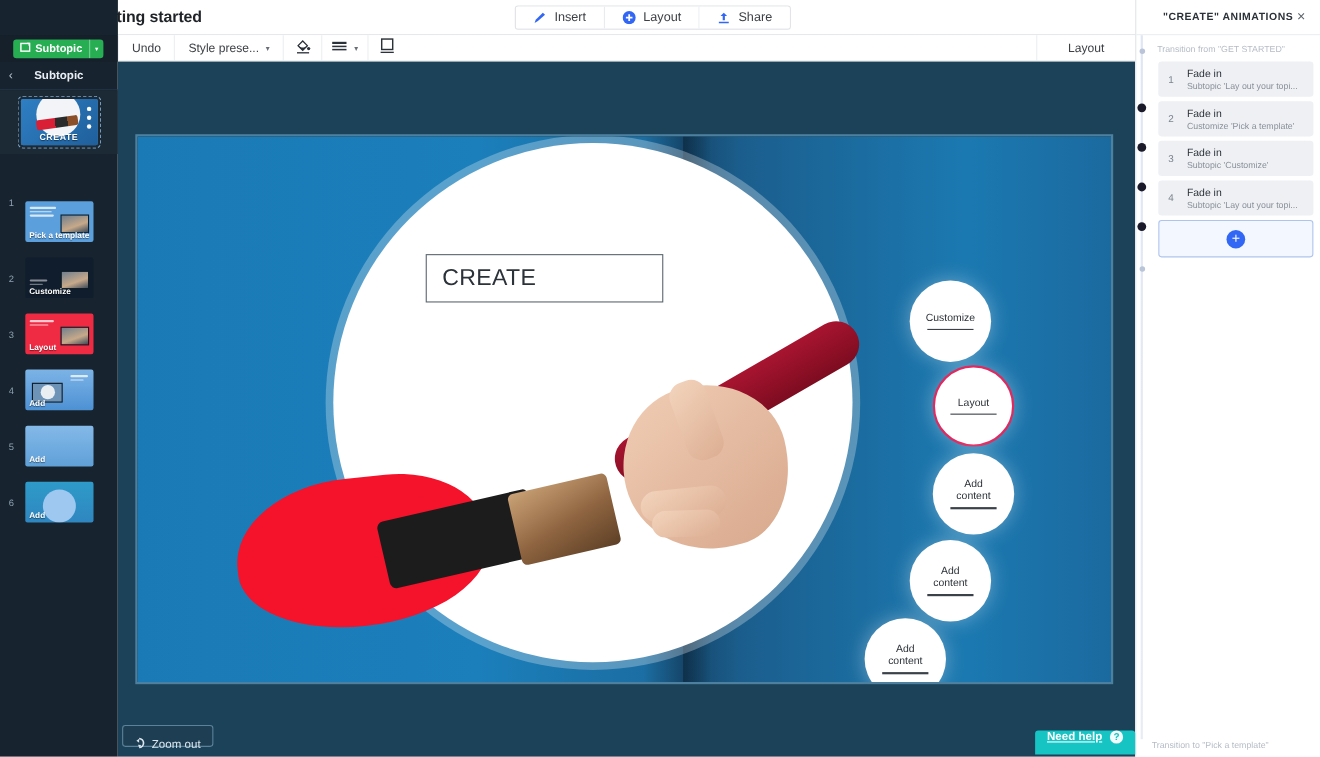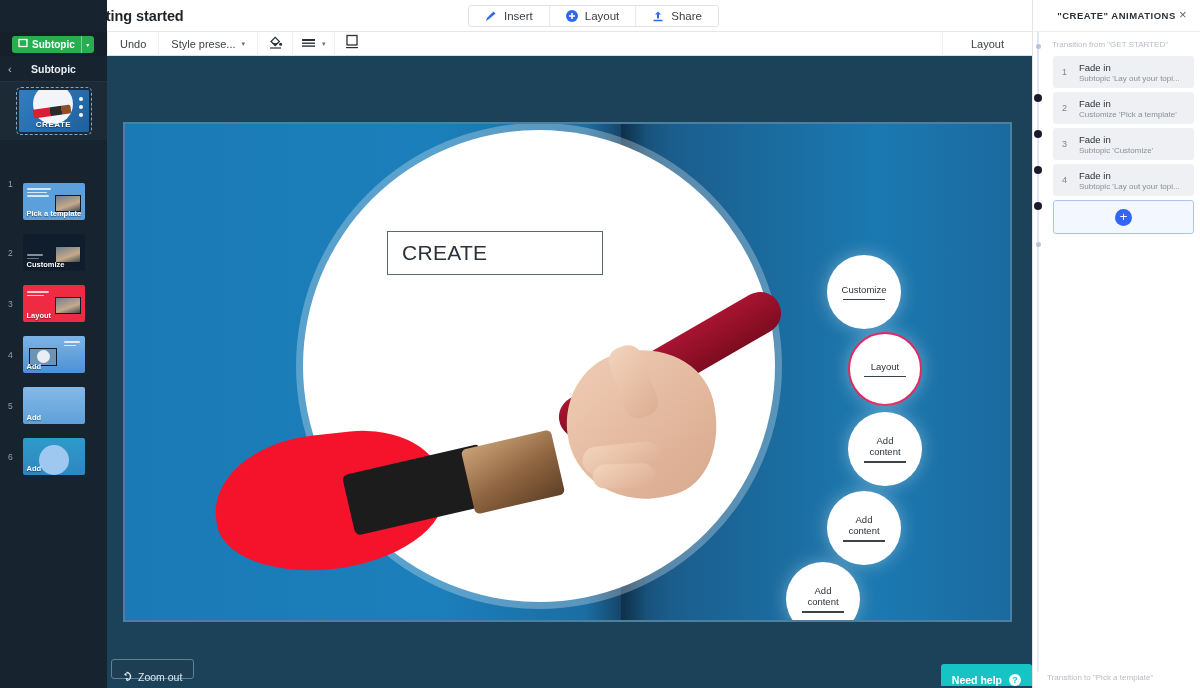--- a/index.html
+++ b/index.html
@@ -241,23 +241,23 @@
   
   .zoom-out-btn {
     position: absolute; left: 111px; bottom: 9px;
     display: flex; align-items: center; gap: 6px;
     height: 20px; padding: 16px 11px 0 9px;
     background: rgba(31,62,82,.85); border: 1px solid #5c8299; border-radius: 3px;
     color: #dbe7ef; font-size: 10.5px; cursor: pointer; z-index: 9;
   }
   .need-help-btn {
     position: absolute; right: 168px; bottom: 2px;
-    display: flex; align-items: flex-end; gap: 7px;
+    display: flex; align-items: flex-start; gap: 7px;
     height: 22px; padding: 0 11px; background: #16c4c4; border-radius: 3px 3px 0 0;
-    color: #fff; font-size: 10.5px; font-weight: bold; cursor: pointer; z-index: 9;
+    color: #fff; font-size: 10.5px; font-weight: bold; cursor: pointer; z-index: 9; text-decoration: underline;
   }
   .qmark {
     width: 12px; height: 12px; border-radius: 50%; background: rgba(255,255,255,.95);
     color: #16c4c4; font-size: 9px; font-weight: bold;
     display: flex; align-items: center; justify-content: center;
   }
 
   
   .rpanel {
     position: absolute; right: 0; top: 0; width: 168px; height: 688px;

